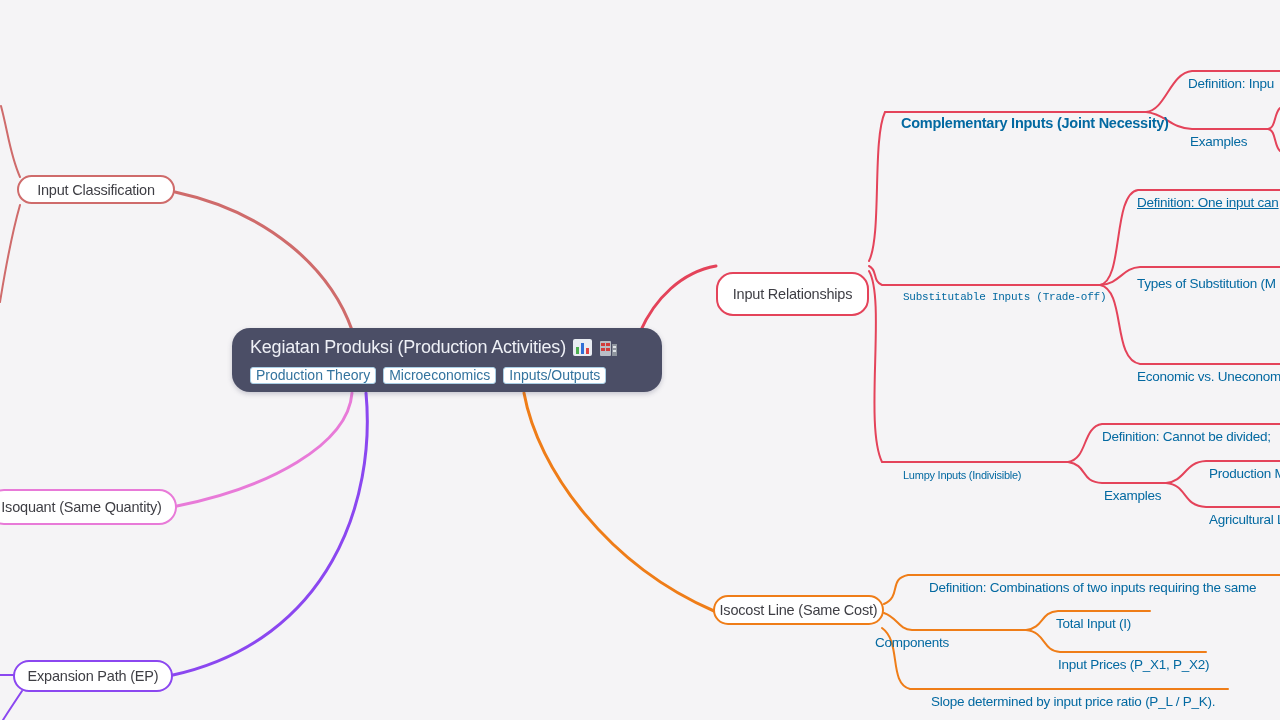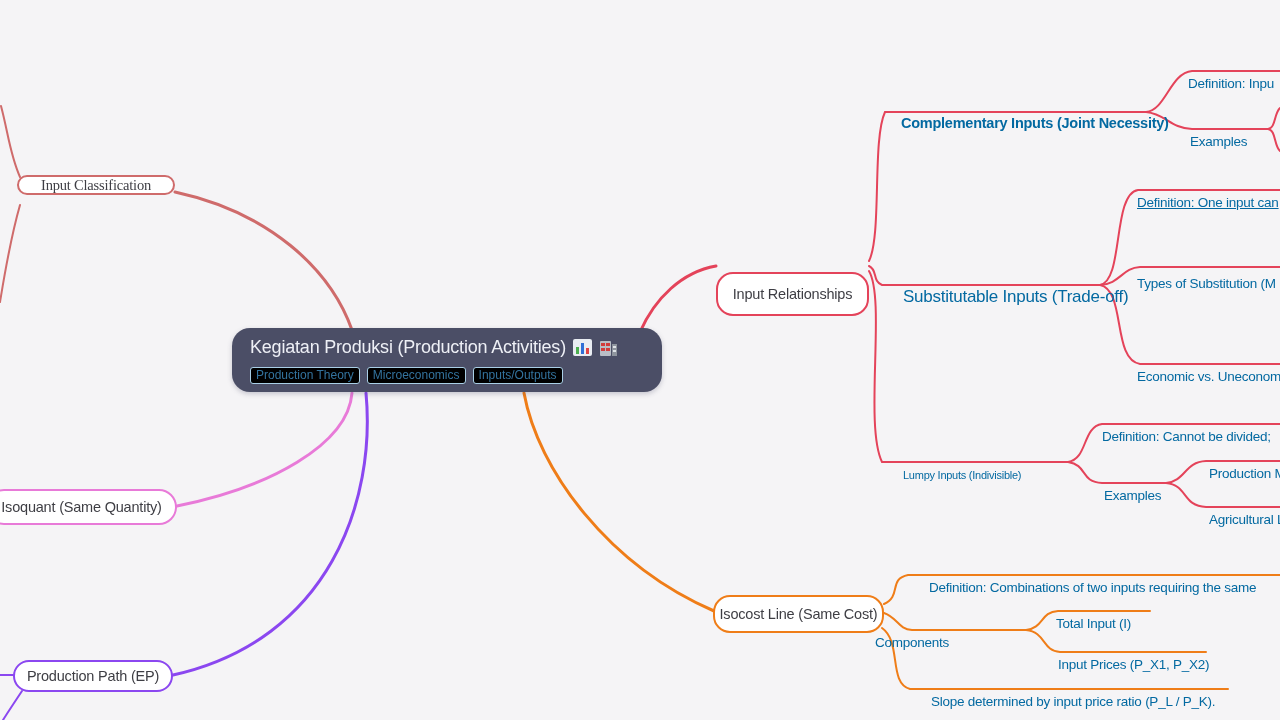--- a/index.html
+++ b/index.html
@@ -22,22 +22,22 @@
   .root{
     position:absolute;left:232px;top:328px;width:430px;height:64px;
     background:#4b4e66;border-radius:18px;box-sizing:border-box;
     padding:9px 18px 8px 18px;display:flex;flex-direction:column;justify-content:space-between;
     box-shadow:0 2px 5px rgba(60,60,90,0.25);
   }
   .root-title-row{display:flex;align-items:center;gap:7px;}
   .root-title{color:#eef0f6;font-size:18px;letter-spacing:-0.2px;white-space:nowrap;}
   .root-tags{display:flex;gap:7px;}
   .tag{
-    background:#000000;color:#33739e;border:1px solid #a9cfe6;
-    font-size:12px;line-height:13px;padding:1px 5px;border-radius:3px;white-space:nowrap;
+    background:#ffffff;color:#33739e;border:1px solid #a9cfe6;
+    font-size:14px;line-height:13px;padding:1px 5px;border-radius:3px;white-space:nowrap;
   }
   .icon{display:inline-flex;width:19px;height:17px;}
   
   .b-salmon{border-color:#cf6b6b;}
   .b-crimson{border-color:#e4435a;}
   .b-pink{border-color:#e87ad8;}
   .b-purple{border-color:#8b47f0;}
   .b-orange{border-color:#ef7d18;}
 </style>
 </head>
@@ -113,35 +113,35 @@
       </svg>
     </span>
   </div>
   <div class="root-tags">
     <span class="tag">Production Theory</span>
     <span class="tag">Microeconomics</span>
     <span class="tag">Inputs/Outputs</span>
   </div>
 </div>
 
-<div class="node-box b-salmon" style="left:17px;top:175px;width:158px;height:20px;font-family:Liberation Serif, serif;">Input Classification</div>
+<div class="node-box b-salmon" style="left:17px;top:175px;width:158px;height:29px;">Input Classification</div>
 
 <div class="node-box b-pink" style="left:-14px;top:489px;width:191px;height:36px;border-radius:18px;">Isoquant (Same Quantity)</div>
 
-<div class="node-box b-purple" style="left:13px;top:660px;width:160px;height:32px;">Production Path (EP)</div>
+<div class="node-box b-purple" style="left:13px;top:660px;width:160px;height:32px;">Expansion Path (EP)</div>
 
 <div class="node-box b-crimson" style="left:716px;top:264px;width:153px;height:44px;margin-top:8px;">Input Relationships</div>
 
-<div class="node-box b-orange" style="left:713px;top:595px;width:171px;height:38px;">Isocost Line (Same Cost)</div>
+<div class="node-box b-orange" style="left:713px;top:595px;width:171px;height:30px;">Isocost Line (Same Cost)</div>
 
 <div class="leaf" style="left:901px;top:86px;font-size:14.5px;font-weight:bold;">Complementary Inputs (Joint Necessity)</div>
 <div class="leaf" style="left:1188px;top:47px;">Definition: Inpu</div>
 <div class="leaf" style="left:1190px;top:105px;">Examples</div>
 
-<div class="leaf" style="left:903px;top:260px;font-size:17px;">Substitutable Inputs (Trade-off)</div>
+<div class="leaf" style="left:903px;top:260px;font-size:11px;font-family:Liberation Mono, monospace;">Substitutable Inputs (Trade-off)</div>
 <div class="leaf" style="left:1137px;top:166px;text-decoration:underline;">Definition: One input can</div>
 <div class="leaf" style="left:1137px;top:247px;">Types of Substitution (M</div>
 <div class="leaf" style="left:1137px;top:340px;">Economic vs. Uneconomi</div>
 
 <div class="leaf" style="left:903px;top:438px;font-size:11px;">Lumpy Inputs (Indivisible)</div>
 <div class="leaf" style="left:1102px;top:400px;">Definition: Cannot be divided;</div>
 <div class="leaf" style="left:1104px;top:459px;">Examples</div>
 <div class="leaf" style="left:1209px;top:437px;">Production M</div>
 <div class="leaf" style="left:1209px;top:483px;">Agricultural La</div>
 

